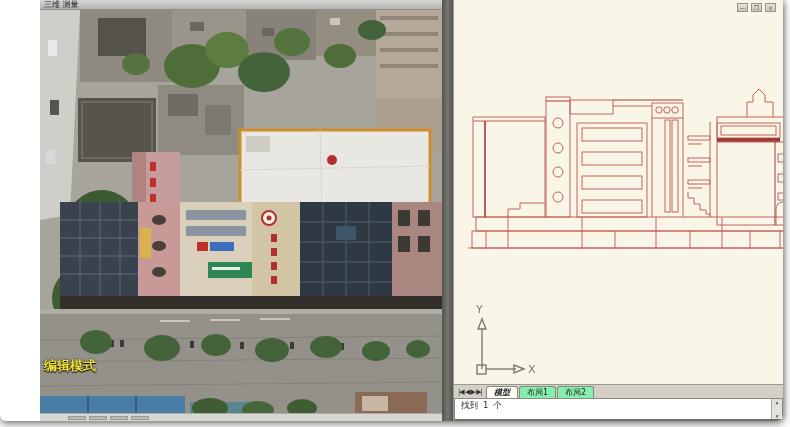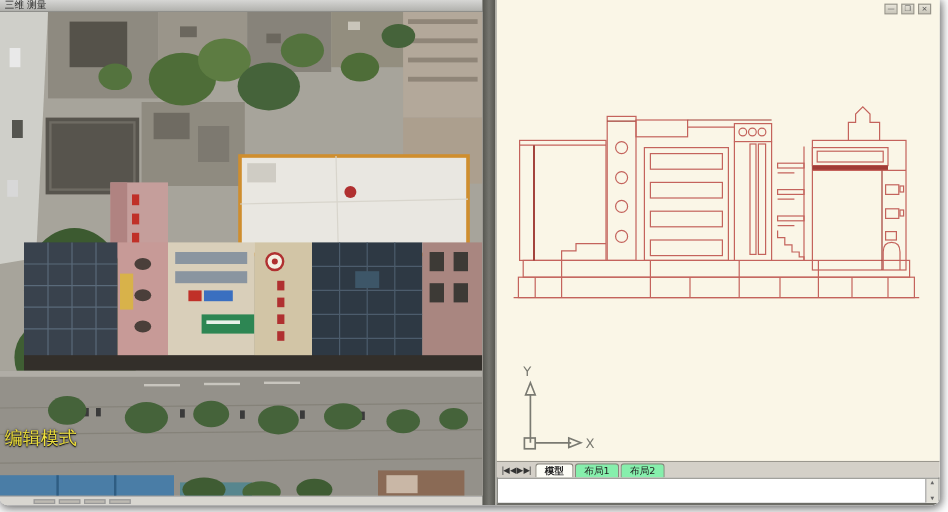--- a/index.html
+++ b/index.html
@@ -4,34 +4,35 @@
 <style>
   * { margin:0; padding:0; box-sizing:border-box; }
   html,body { width:790px; height:427px; background:#fdfdfd; font-family:"DejaVu Sans",sans-serif; overflow:hidden; }
 
   .app-window{
     position:absolute; left:0; top:0; width:783px; height:421px;
     background:#fff; display:flex; flex-direction:row;
     border-radius:0 0 6px 6px;
     box-shadow:0 3px 9px rgba(0,0,0,.45), 2px 0 5px rgba(0,0,0,.25);
     overflow:hidden;
+    padding-left:40px;
   }
 
   
   .left-panel{ width:402px; height:100%; display:flex; flex-direction:column; background:#cfcfcb; }
   .photo-titlebar{
     height:10px; background:linear-gradient(#d6d6d4,#b2b2ae);
     font-size:8px; line-height:10px; color:#222; padding-left:4px;
     border-bottom:1px solid #8f8f8b; white-space:nowrap; overflow:hidden;
   }
   .photo-area{ position:relative; flex:1; overflow:hidden; background:#a7a49b; }
   .photo-area svg{ position:absolute; left:0; top:0; }
   .photo-overlay{
     position:absolute; left:4px; top:350px; z-index:5;
-    color:#efe13d; font-size:15px; line-height:11px; font-weight:normal;
+    color:#efe13d; font-size:13px; line-height:11px; font-weight:bold;
     text-shadow:0 0 2px #000, 0 1px 1px #000; white-space:nowrap;
   }
   .left-bottom-strip{
     height:8px; background:#d8d6d0; border-top:1px solid #aaa;
     display:flex; gap:3px; padding-left:28px; align-items:center;
   }
   .left-bottom-strip i{ display:block; width:18px; height:4px; background:#bdbab2; border:1px solid #999; }
 
   
   .panel-divider{ width:11px; background:linear-gradient(90deg,#55554f,#75756f,#55554f); }
@@ -49,21 +50,21 @@
   .drawing-svg{ position:absolute; left:6px; top:62px; }
   .ucs-svg{ position:absolute; left:8px; top:303px; }
 
   .tab-bar{
     height:14px; background:#d4d0c8; border-top:1px solid #9a978e;
     display:flex; align-items:flex-end; font-size:8px; color:#222;
   }
   .tab-nav{ padding:0 4px 2px 4px; letter-spacing:-1px; font-size:7px; color:#333; }
   .tab{ padding:1px 7px 1px 7px; border:1px solid #8a877e; border-bottom:none;
         border-radius:3px 3px 0 0; background:#86efac; margin-right:1px; height:12px; line-height:10px; white-space:nowrap;}
-  .tab.active{ background:#fdfdf6; font-weight:bold; }
+  .tab.active{ background:#fdfdf6; font-weight:bold;font-style:italic; }
 
   .command-area{
     height:23px; background:#fff; border:1px solid #8a8a84; border-bottom:2px solid #6e6e68;
     position:relative; font-family:"DejaVu Sans Mono",monospace; font-size:8.5px; line-height:10px;
     color:#1c1c1c; padding:1px 14px 0 6px; white-space:nowrap; overflow:hidden;
   }
   .cmd-scrollbar{ position:absolute; right:0; top:0; width:11px; height:100%;
     background:#e4e2da; border-left:1px solid #aaa; display:flex; flex-direction:column; justify-content:space-between;}
   .cmd-scrollbar span{ font-size:5px; text-align:center; color:#666; line-height:6px; }
 </style>
@@ -348,19 +349,20 @@
     </div>
 
     <div class="tab-bar">
       <span class="tab-nav">|◀ ◀ ▶ ▶|</span>
       <span class="tab active">模型</span>
       <span class="tab">布局1</span>
       <span class="tab">布局2</span>
     </div>
 
     <div class="command-area">
+      <div>找到 1 个</div>
       <div class="cmd-scrollbar">
         <span>▲</span>
         <span>▼</span>
       </div>
     </div>
   </div>
 </div>
 
 </body></html>

